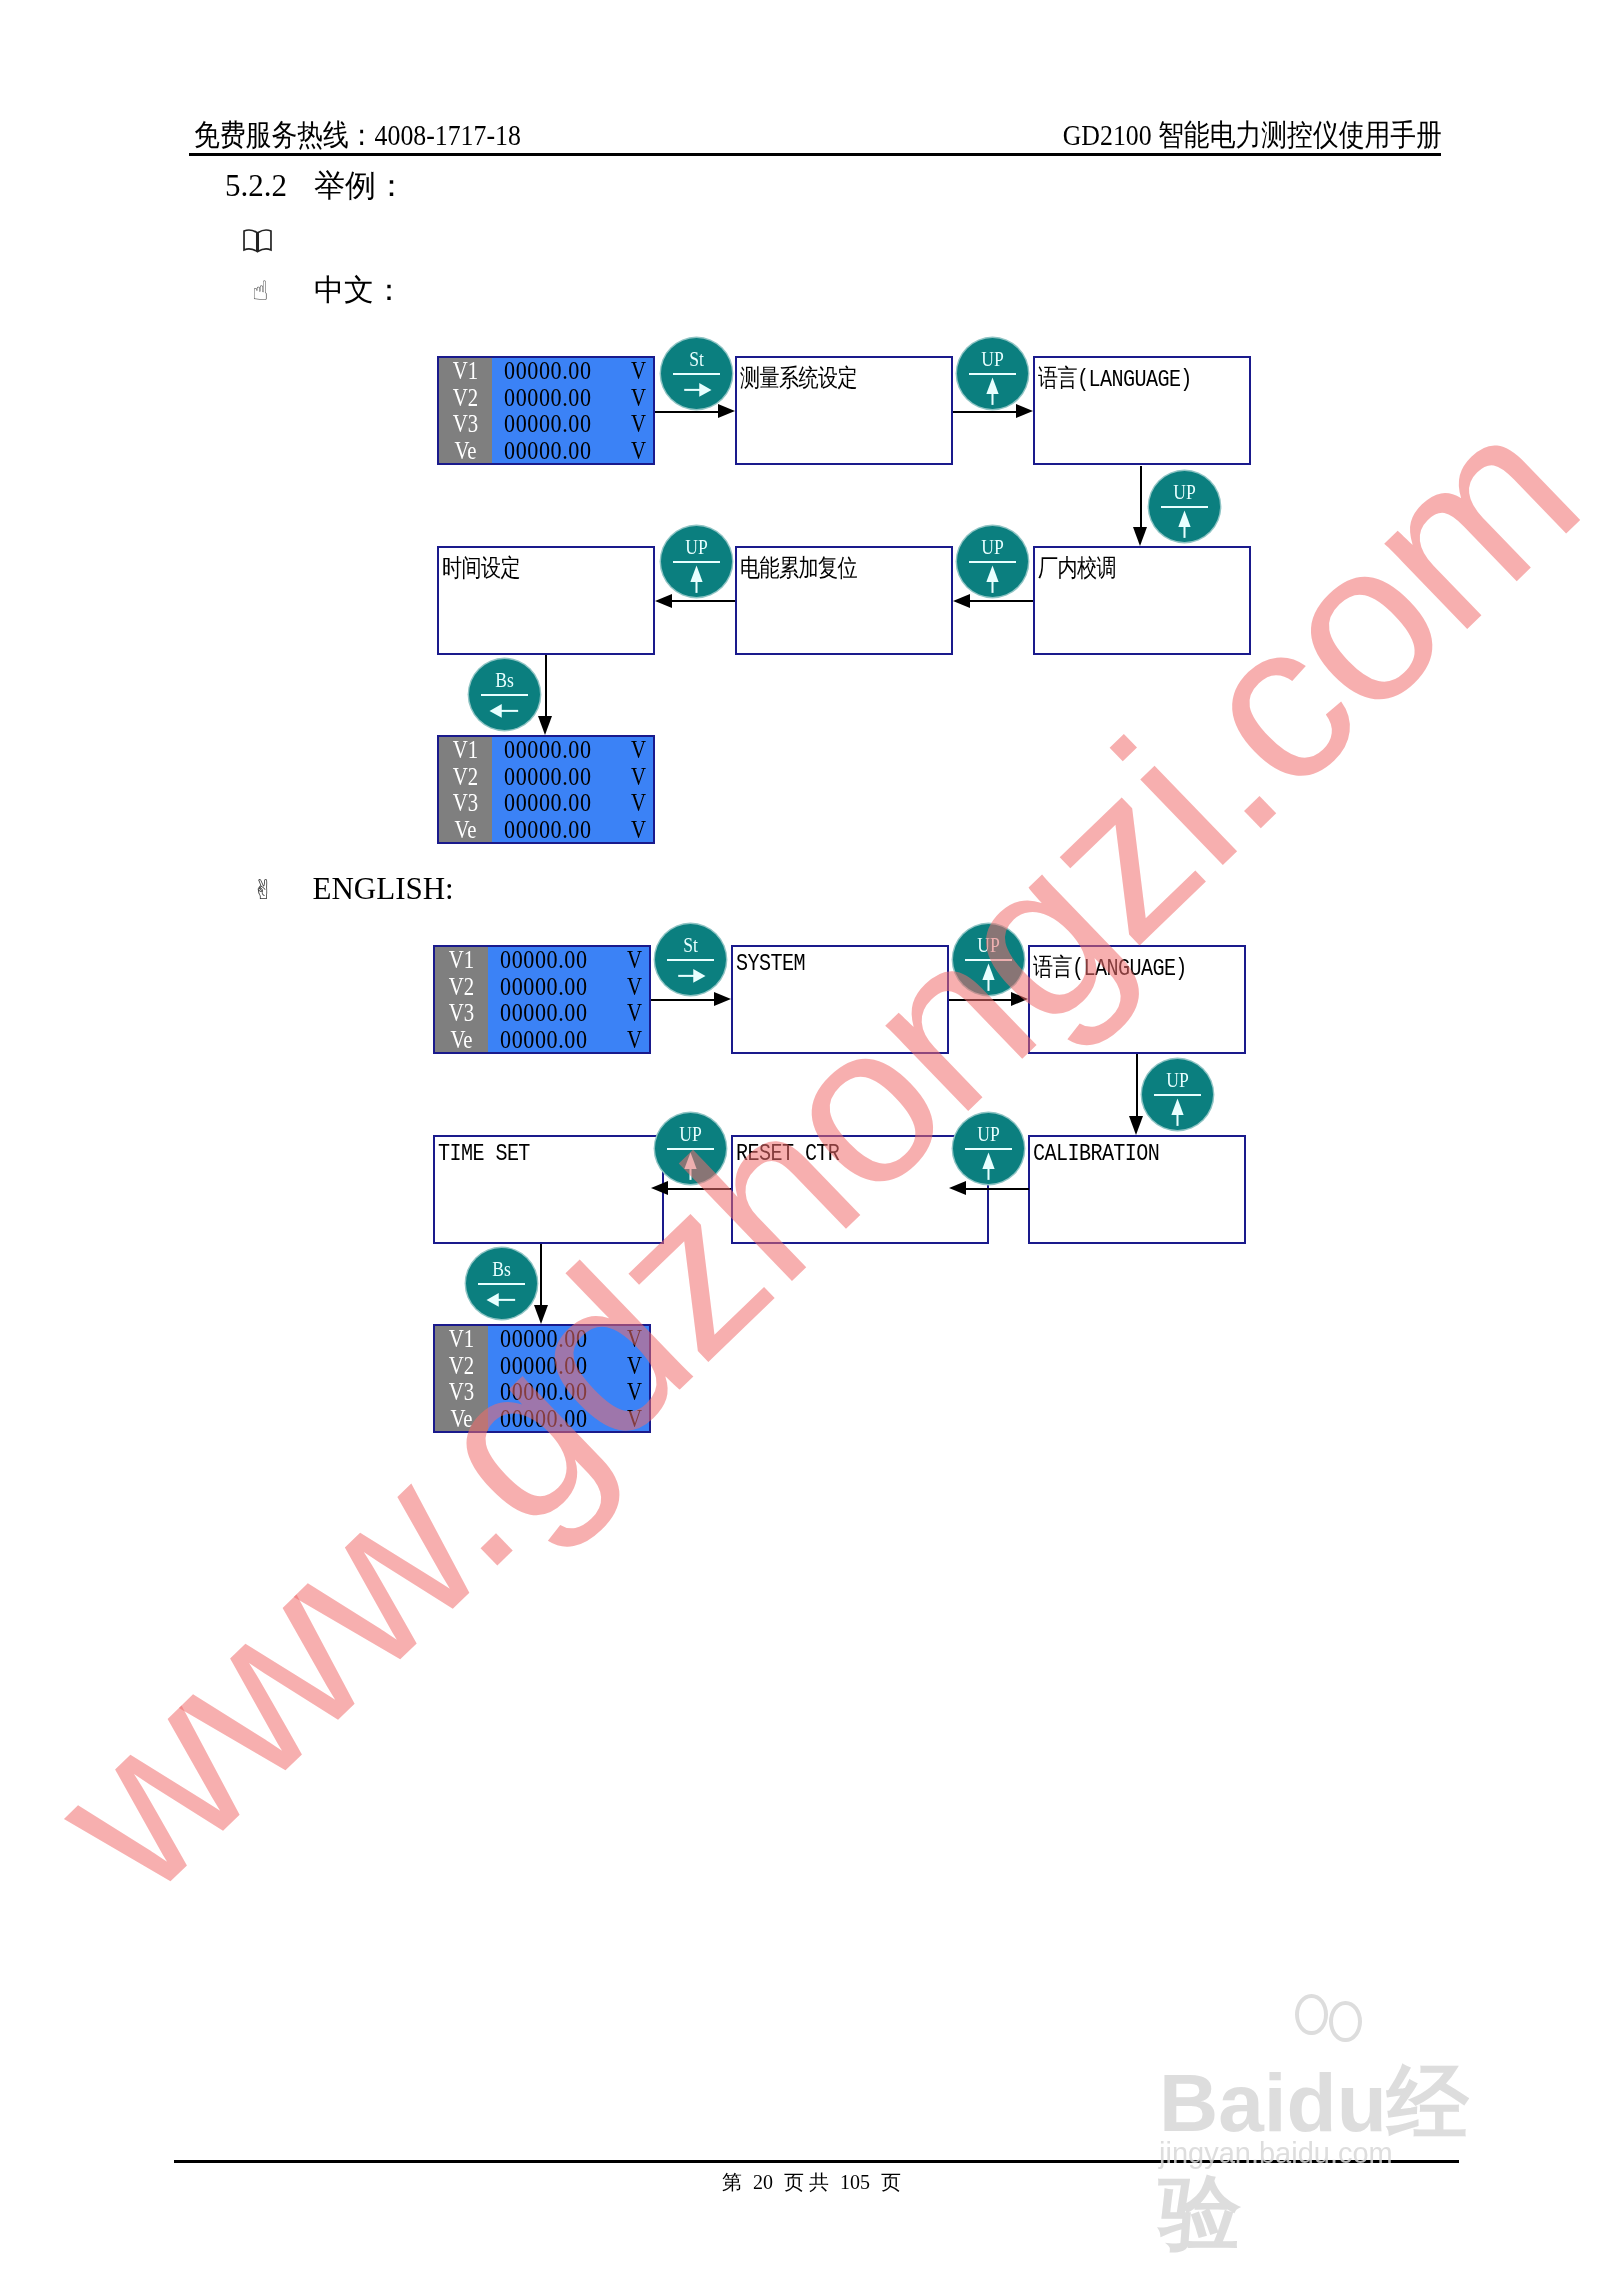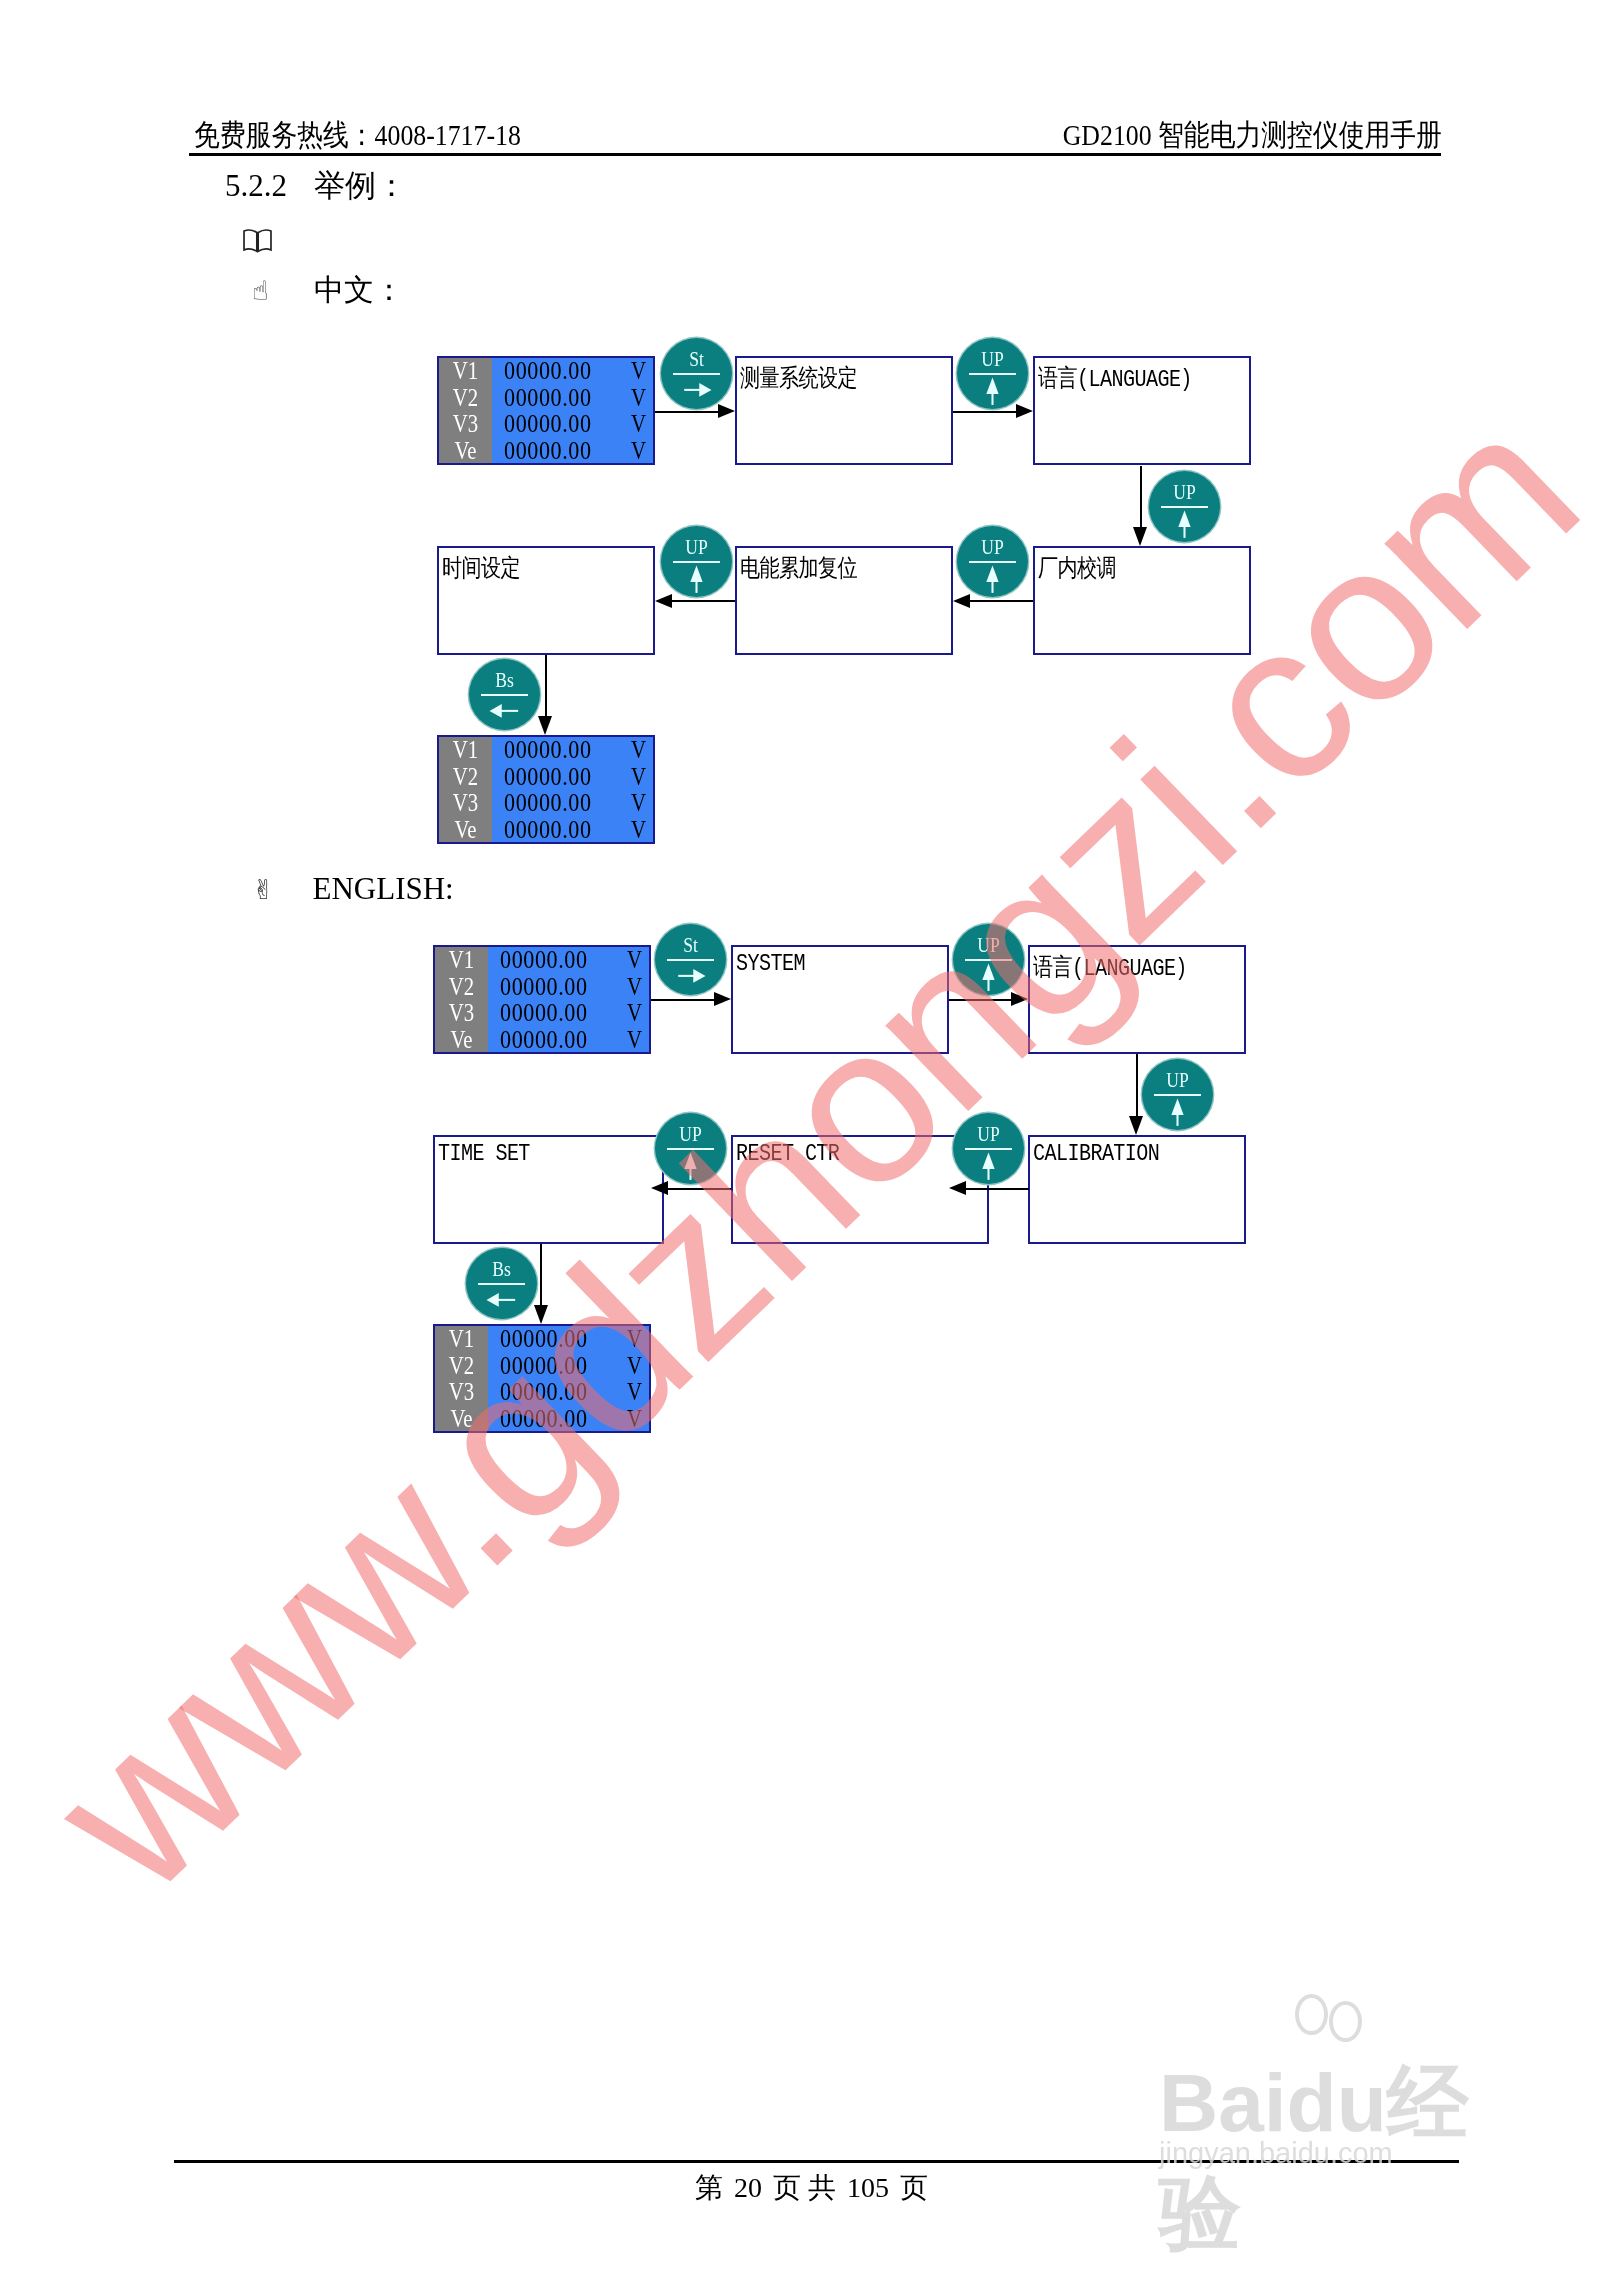--- a/index.html
+++ b/index.html
@@ -32,21 +32,21 @@
   .key svg { position:absolute; left:0; top:0; }
 
   
   .hline { position:absolute; height:2px; background:#000; }
   .vline { position:absolute; width:2px; background:#000; }
   .arr-r { position:absolute; width:0; height:0; border-top:7.5px solid transparent; border-bottom:7.5px solid transparent; border-left:17.7px solid #000; }
   .arr-l { position:absolute; width:0; height:0; border-top:7.5px solid transparent; border-bottom:7.5px solid transparent; border-right:17.7px solid #000; }
   .arr-d { position:absolute; width:0; height:0; border-left:7.5px solid transparent; border-right:7.5px solid transparent; border-top:19px solid #000; }
 
   .ftr-line { left:174px; top:2160px; width:1285px; height:2.7px; background:#000; }
-  .ftr-text { left:0; width:1623px; top:2169px; text-align:center; font-size:28px; white-space:nowrap; }
+  .ftr-text { left:0; width:1623px; top:2169px; text-align:center; font-size:20px; white-space:nowrap; }
   .ftr-text span { margin:0 5.5px; }
 
   .wm { position:absolute; left:814px; top:1152px; transform:translate(-50%,-50%) rotate(-44deg);
         font-family:"Liberation Sans","DejaVu Sans",sans-serif; font-size:225px; color:rgba(240,110,110,0.55);
         white-space:nowrap; pointer-events:none; letter-spacing:-2.7px; }
   .baidu { position:absolute; left:1159px; top:1994px; width:382px; height:177px; color:rgba(200,200,200,0.7); pointer-events:none; }
   .baidu .b1 { position:absolute; left:0; top:55px; font-family:"Liberation Sans","DejaVu Sans",sans-serif; font-size:82px; font-weight:bold; color:rgba(215,215,215,0.85); }
   .baidu .b2 { position:absolute; left:0; top:143px; font-family:"Liberation Sans","DejaVu Sans",sans-serif; font-size:29px; color:rgba(215,215,215,0.85); }
   .paw { position:absolute; border-radius:50%; border:4.1px solid rgba(215,215,215,0.85); }
 </style>

